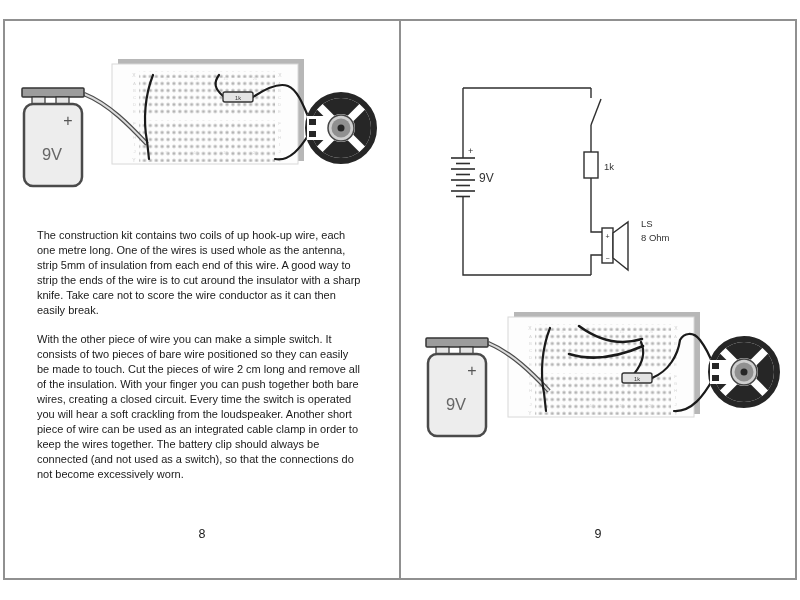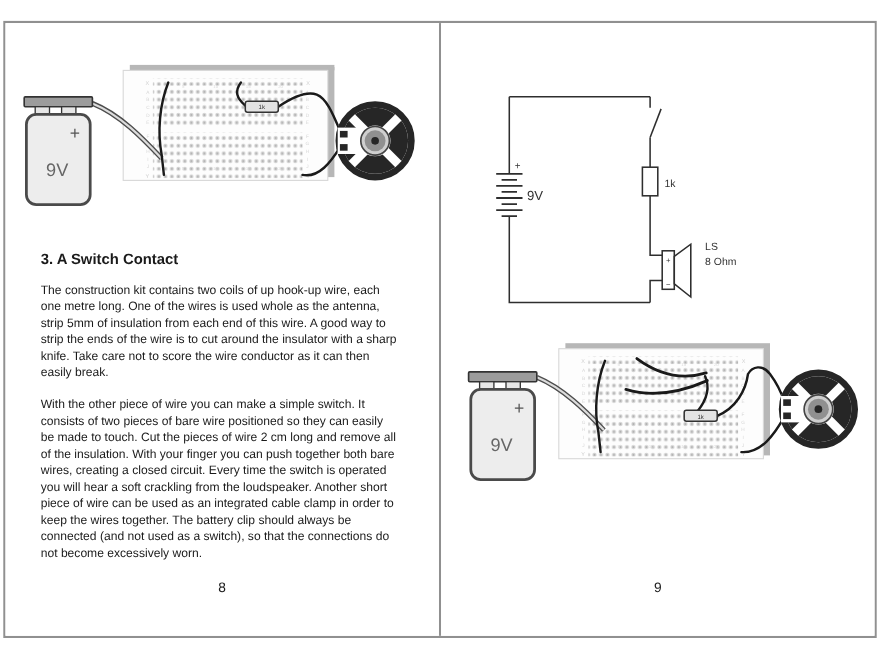--- a/index.html
+++ b/index.html
@@ -142,21 +142,20 @@
         <path d="M261,104 C276,107 287,92 295,79"></path>
       </g>
       <g>
         <rect x="209" y="37" width="30" height="10" rx="2" fill="#e3e3e3" stroke="#333333" stroke-width="1.4"></rect>
         <text x="224" y="44.5" font-size="5.5" fill="#333333" text-anchor="middle">1k</text>
       </g>
       <use href="#speaker" transform="translate(327,73)"></use>
     </svg>
 
     <div class="textcol">
-      <h2>3. A Switch Contact</h2>
       <p>The construction kit contains two coils of up hook-up wire, each one metre long. One of the wires is used whole as the antenna, strip 5mm of insulation from each end of this wire.  A good way to strip the ends of the wire is to cut around the insulator with a sharp knife. Take care not to score the wire conductor as it can then easily break.</p>
       <p>With the other piece of wire you can make a simple switch. It consists of two pieces of bare wire positioned so they can easily be made to touch. Cut the pieces of wire 2 cm long and remove all of the insulation. With your finger you can push together both bare wires, creating a closed circuit. Every time the switch is operated you will hear a soft crackling from the loudspeaker. Another short piece of wire can be used as an integrated cable clamp in order to keep the wires together. The battery clip should always be connected (and not used as a switch), so that the connections do not become excessively worn.</p>
     </div>
 
     <div class="pagenum">8</div>
   </div>
 
   <div class="divider"></div>
 
   <div class="page">

